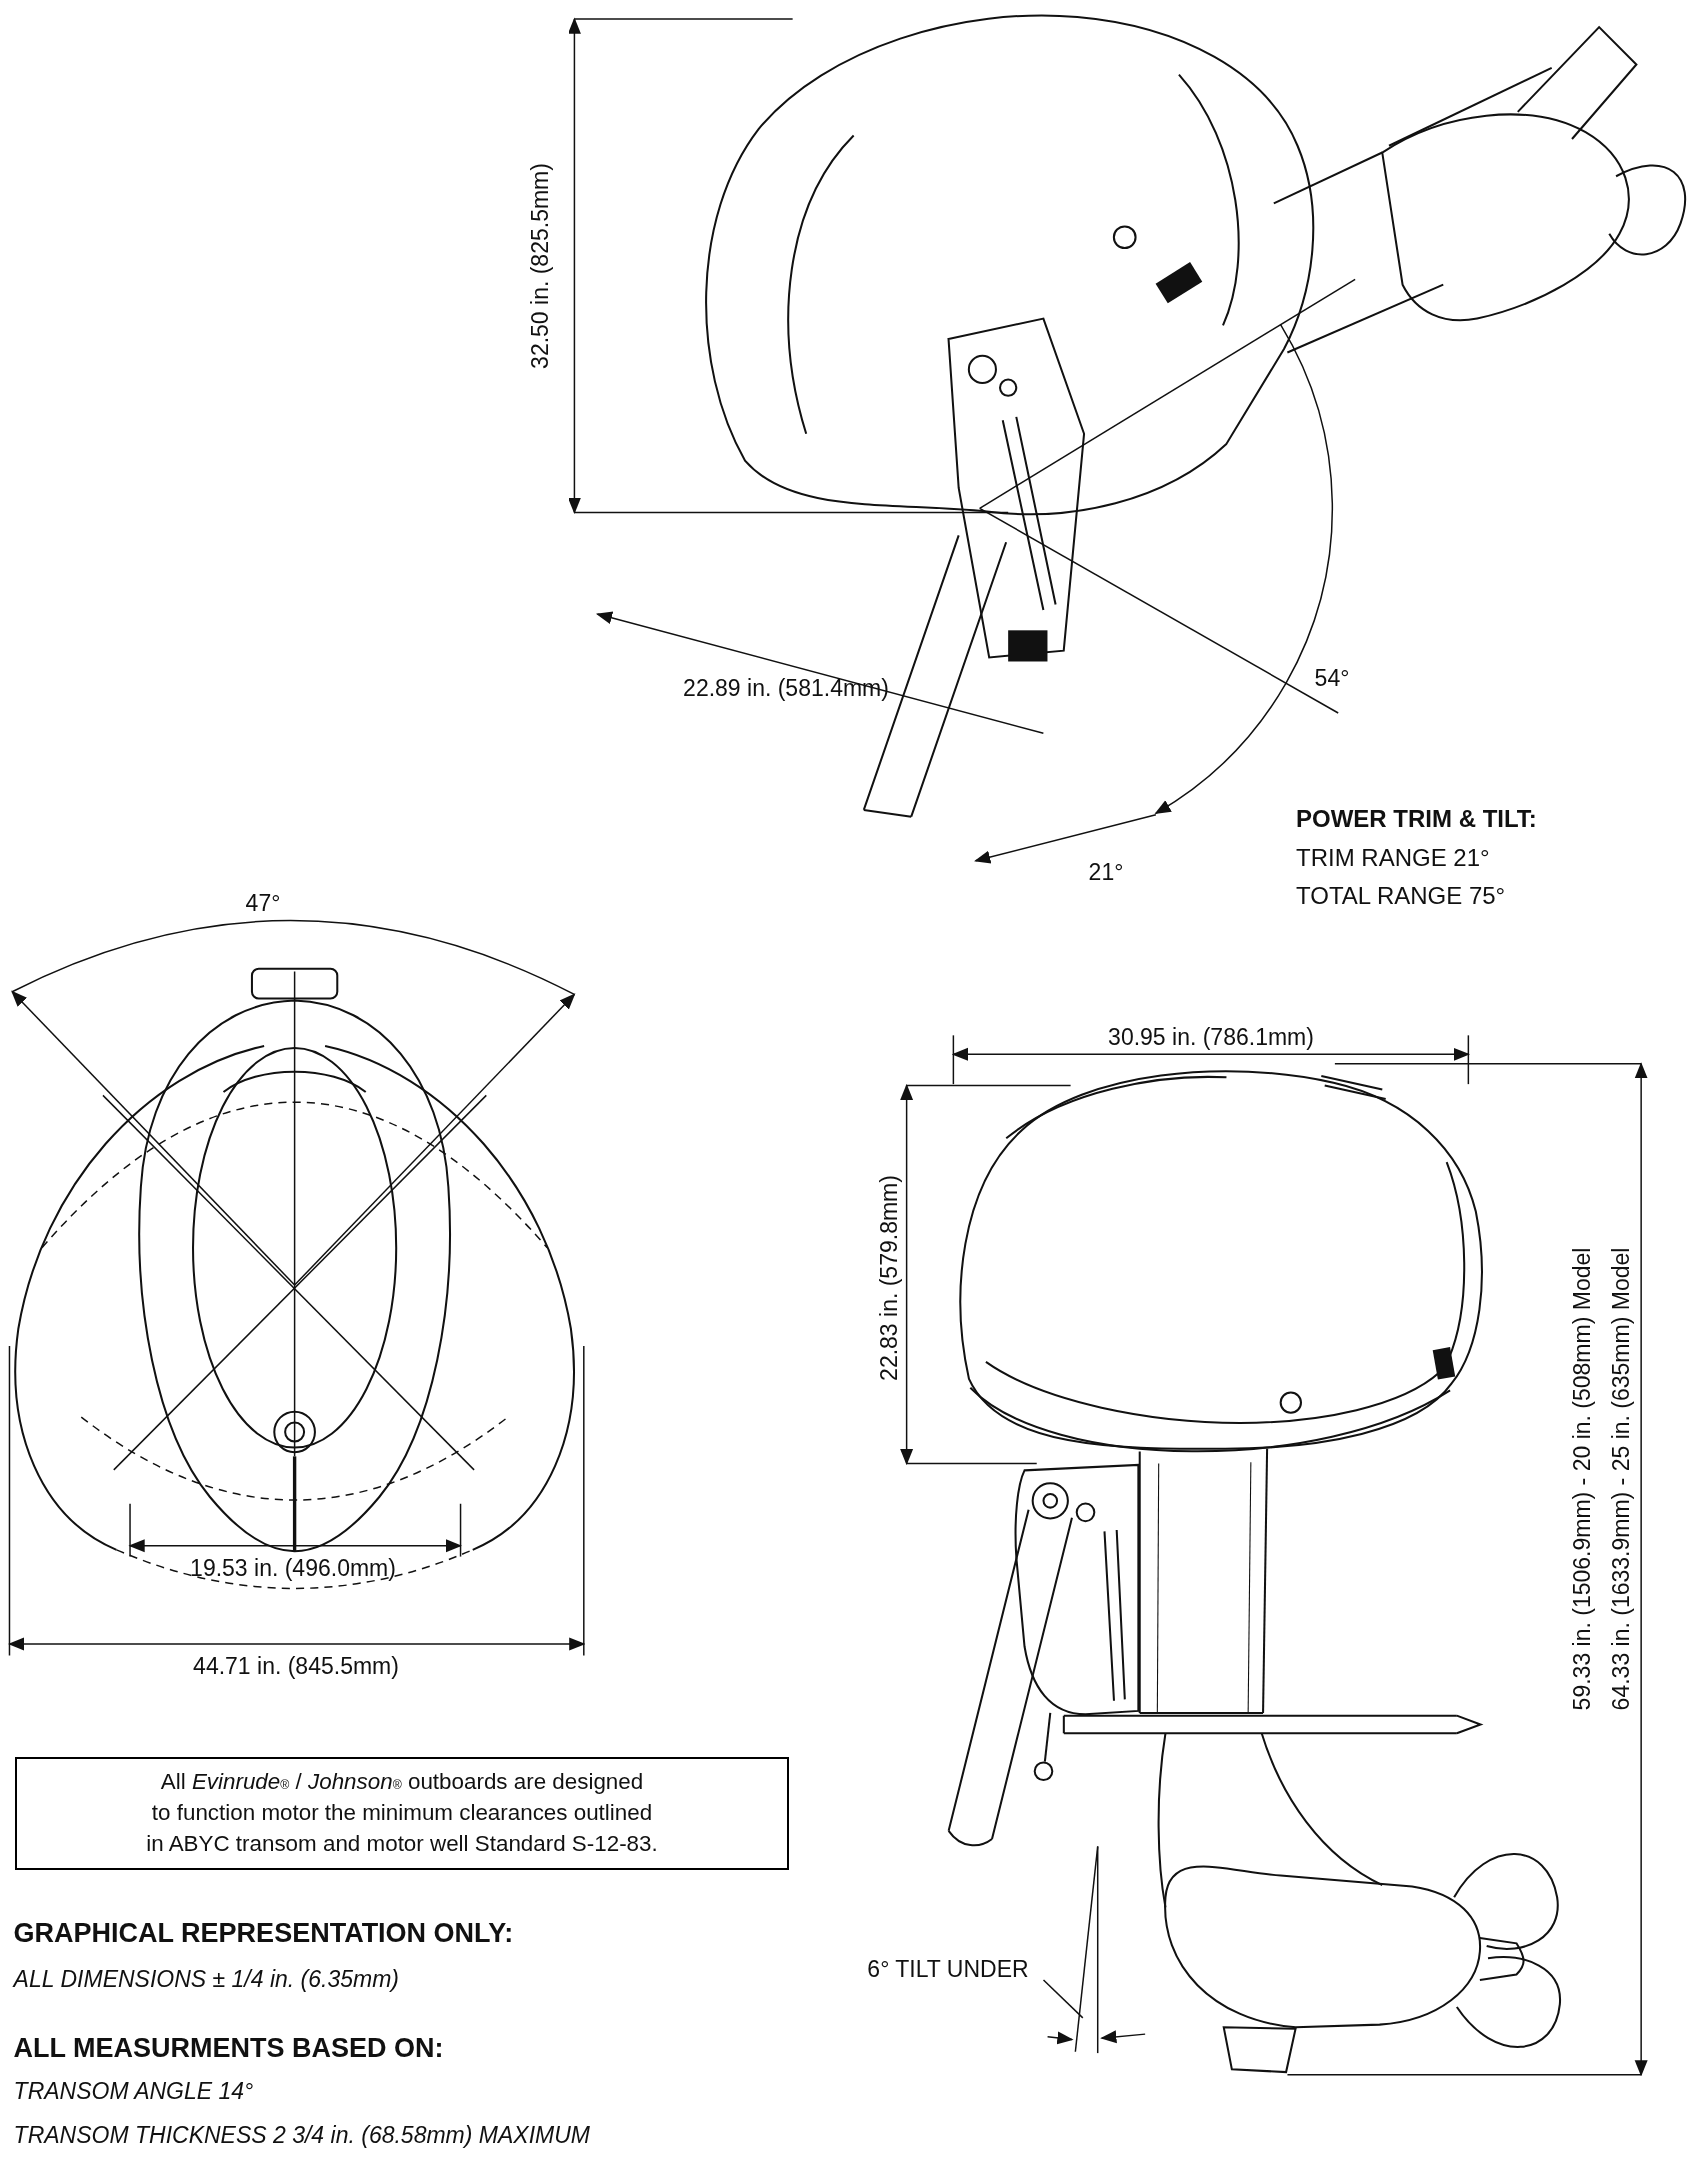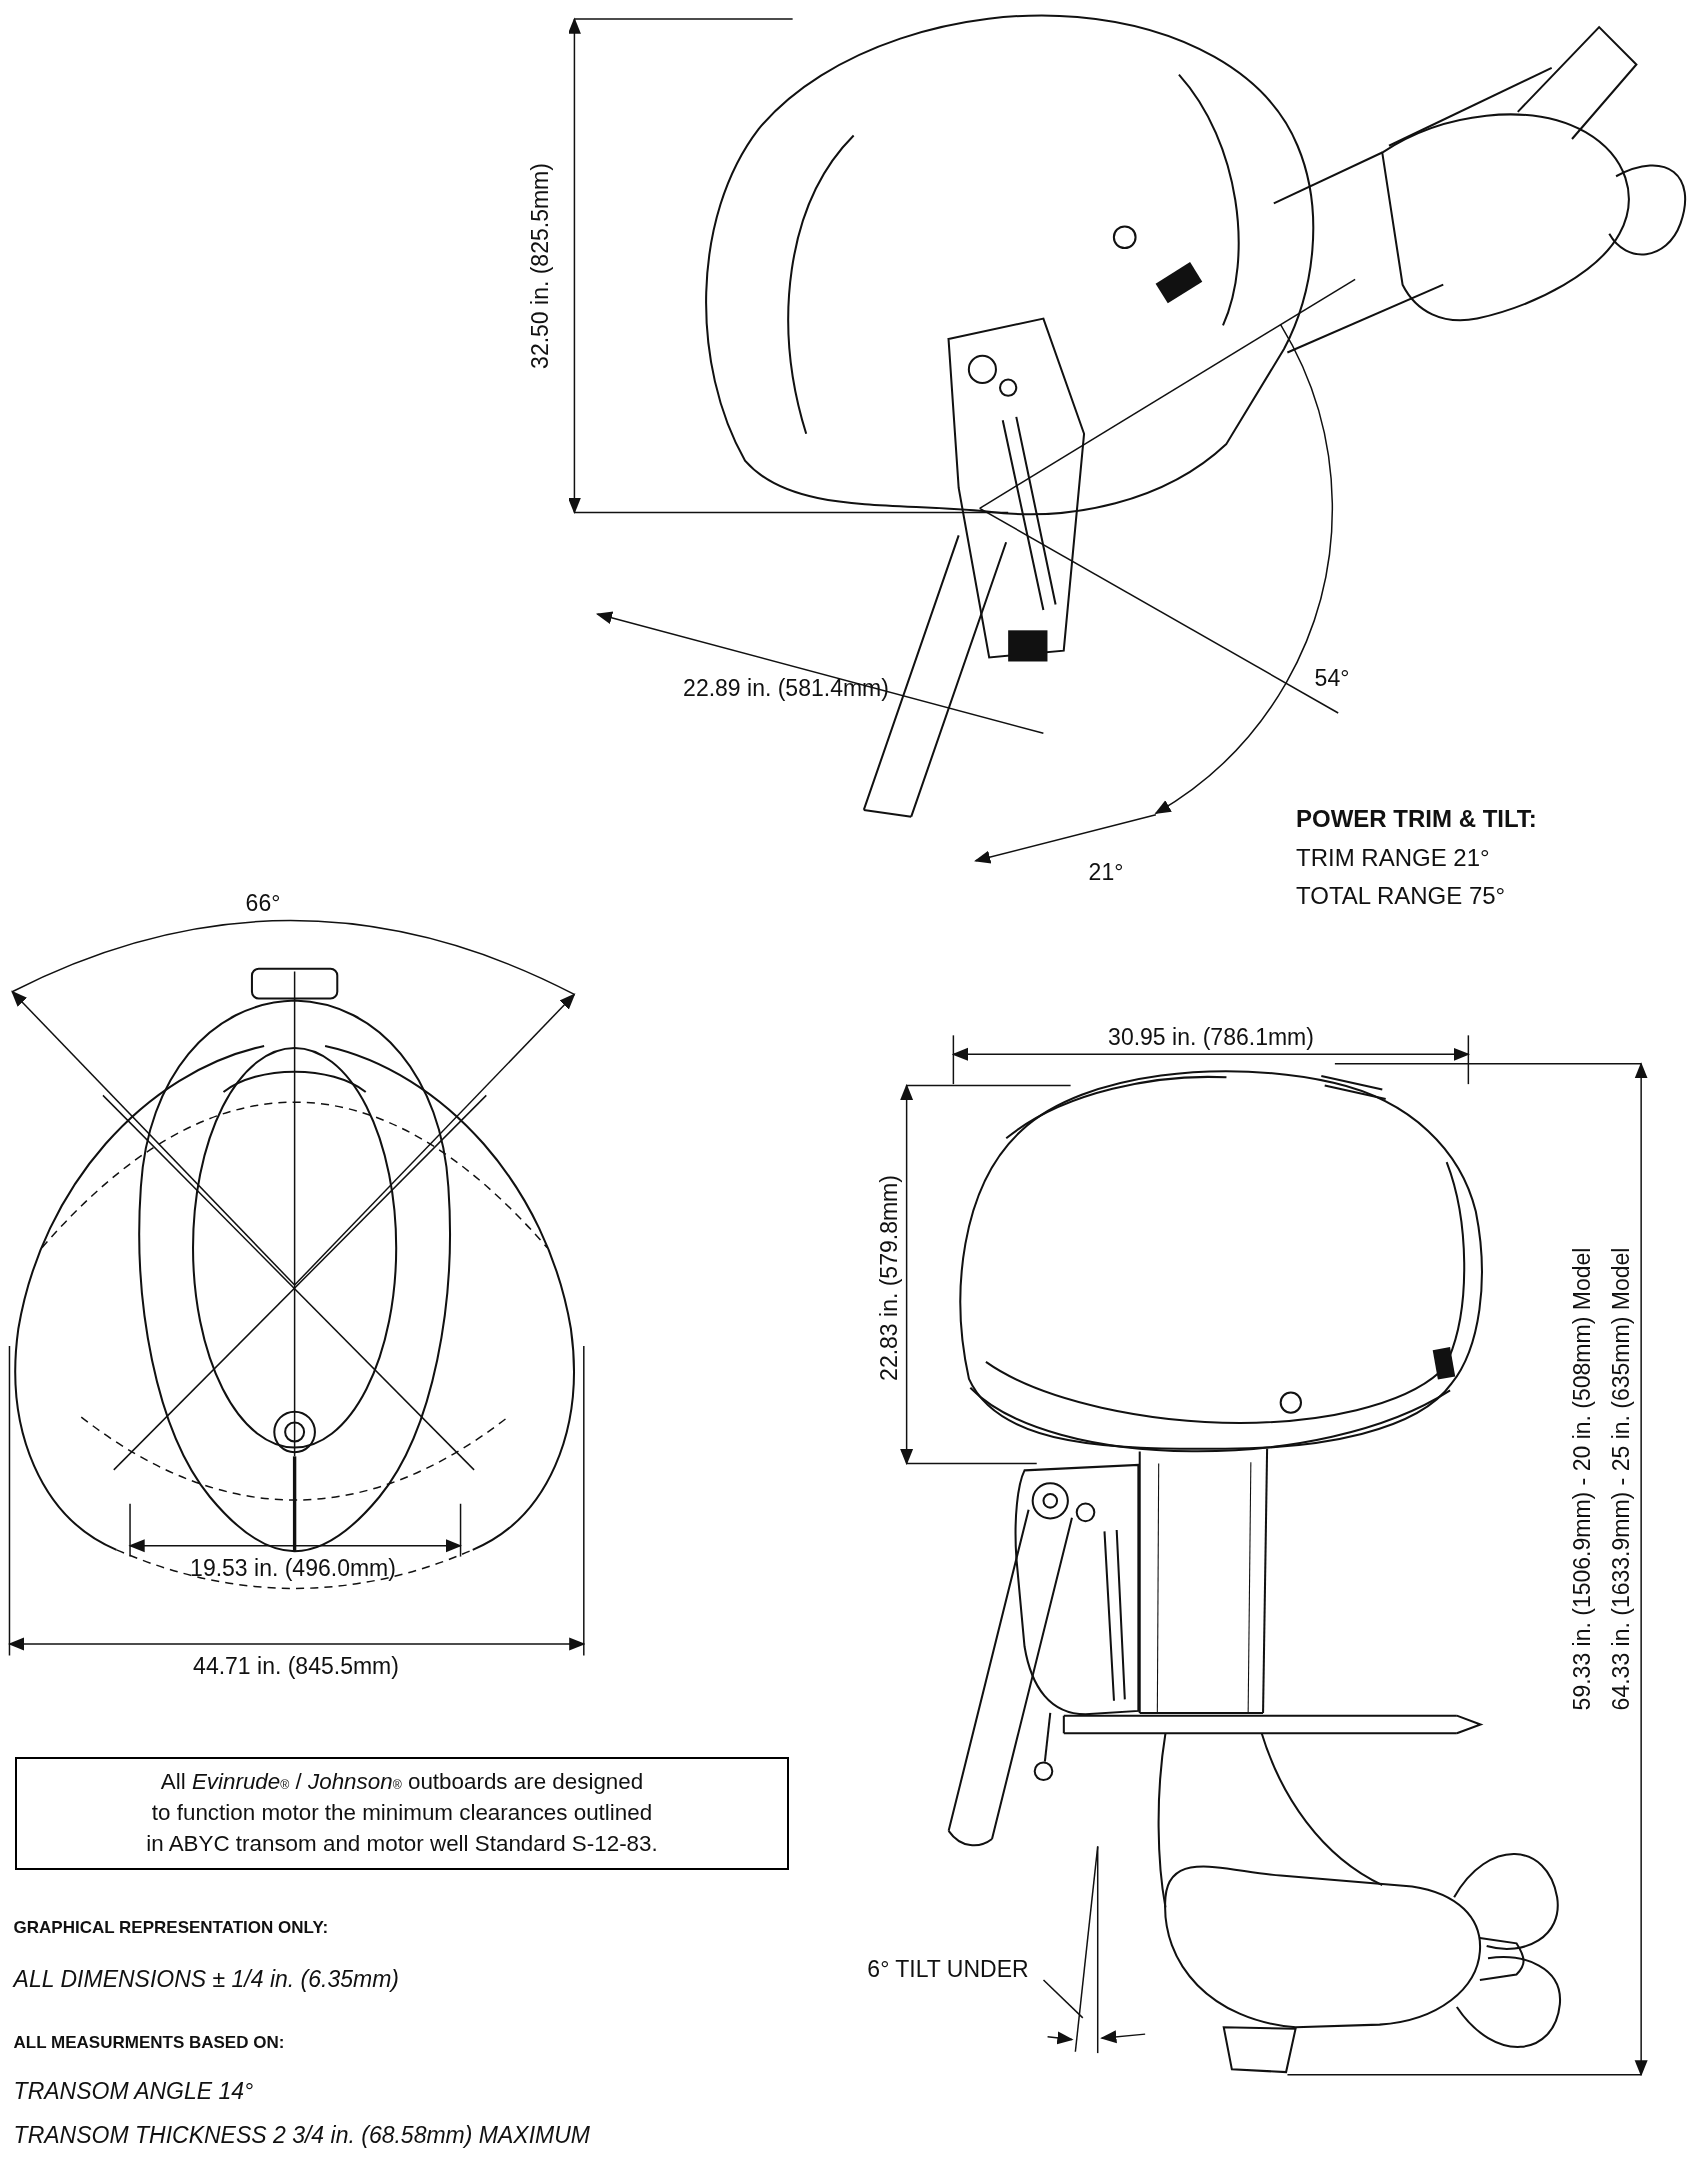--- a/index.html
+++ b/index.html
@@ -8,21 +8,21 @@
   svg{position:absolute;}
   .lbl{position:absolute;font-size:23px;white-space:nowrap;transform:translate(-50%,-50%);}
   .lbl.rot{transform:translate(-50%,-50%) rotate(-90deg);}
   .callout{position:absolute;left:1296px;top:769px;margin-top:36px;}
   .callout .t{font-weight:bold;font-size:24px;margin-bottom:11px;}
   .callout .i{font-size:24px;margin-bottom:9.5px;}
   .notebox{position:absolute;left:15px;top:1757px;width:751px;border:2px solid #000000;
            padding:8.1px 9.5px;text-align:center;font-size:22.4px;line-height:1.38;}
   .brand{font-style:italic;}
   .reg{font-size:0.55em;}
-  .bhead{position:absolute;font-weight:bold;font-size:17px;white-space:nowrap;}
+  .bhead{position:absolute;font-weight:bold;font-size:27px;white-space:nowrap;}
   .inote{position:absolute;font-style:italic;font-size:23px;white-space:nowrap;}
 </style>
 </head>
 <body>
 
 <div class="page">
 
   <svg style="left:569px;top:0px" width="1125" height="915" viewBox="0 0 1660 1350">
     <defs>
       <marker id="arrA" viewBox="0 0 10 10" refX="9" refY="5" markerWidth="24" markerHeight="24" orient="auto-start-reverse" markerUnits="userSpaceOnUse">
@@ -167,21 +167,21 @@
   <div class="lbl" style="left:786px;top:688px">22.89 in. (581.4mm)</div>
   <div class="lbl" style="left:1332px;top:678px">54°</div>
   <div class="lbl" style="left:1106px;top:872px">21°</div>
 
   <div class="callout">
     <div class="t">POWER TRIM &amp; TILT:</div>
     <div class="i">TRIM RANGE 21°</div>
     <div class="i">TOTAL RANGE 75°</div>
   </div>
 
-  <div class="lbl" style="left:263px;top:903px">66°</div>
+  <div class="lbl" style="left:263px;top:903px">47°</div>
   <div class="lbl" style="left:293px;top:1568px">19.53 in. (496.0mm)</div>
   <div class="lbl" style="left:296px;top:1666px">44.71 in. (845.5mm)</div>
 
   <div class="lbl" style="left:1211px;top:1037px">30.95 in. (786.1mm)</div>
   <div class="lbl rot" style="left:889px;top:1278px">22.83 in. (579.8mm)</div>
   <div class="lbl rot" style="left:1582px;top:1479px">59.33 in. (1506.9mm) - 20 in. (508mm) Model</div>
   <div class="lbl rot" style="left:1621px;top:1479px">64.33 in. (1633.9mm) - 25 in. (635mm) Model</div>
   <div class="lbl" style="left:948px;top:1969px">6° TILT UNDER</div>
 
   <div class="notebox">

